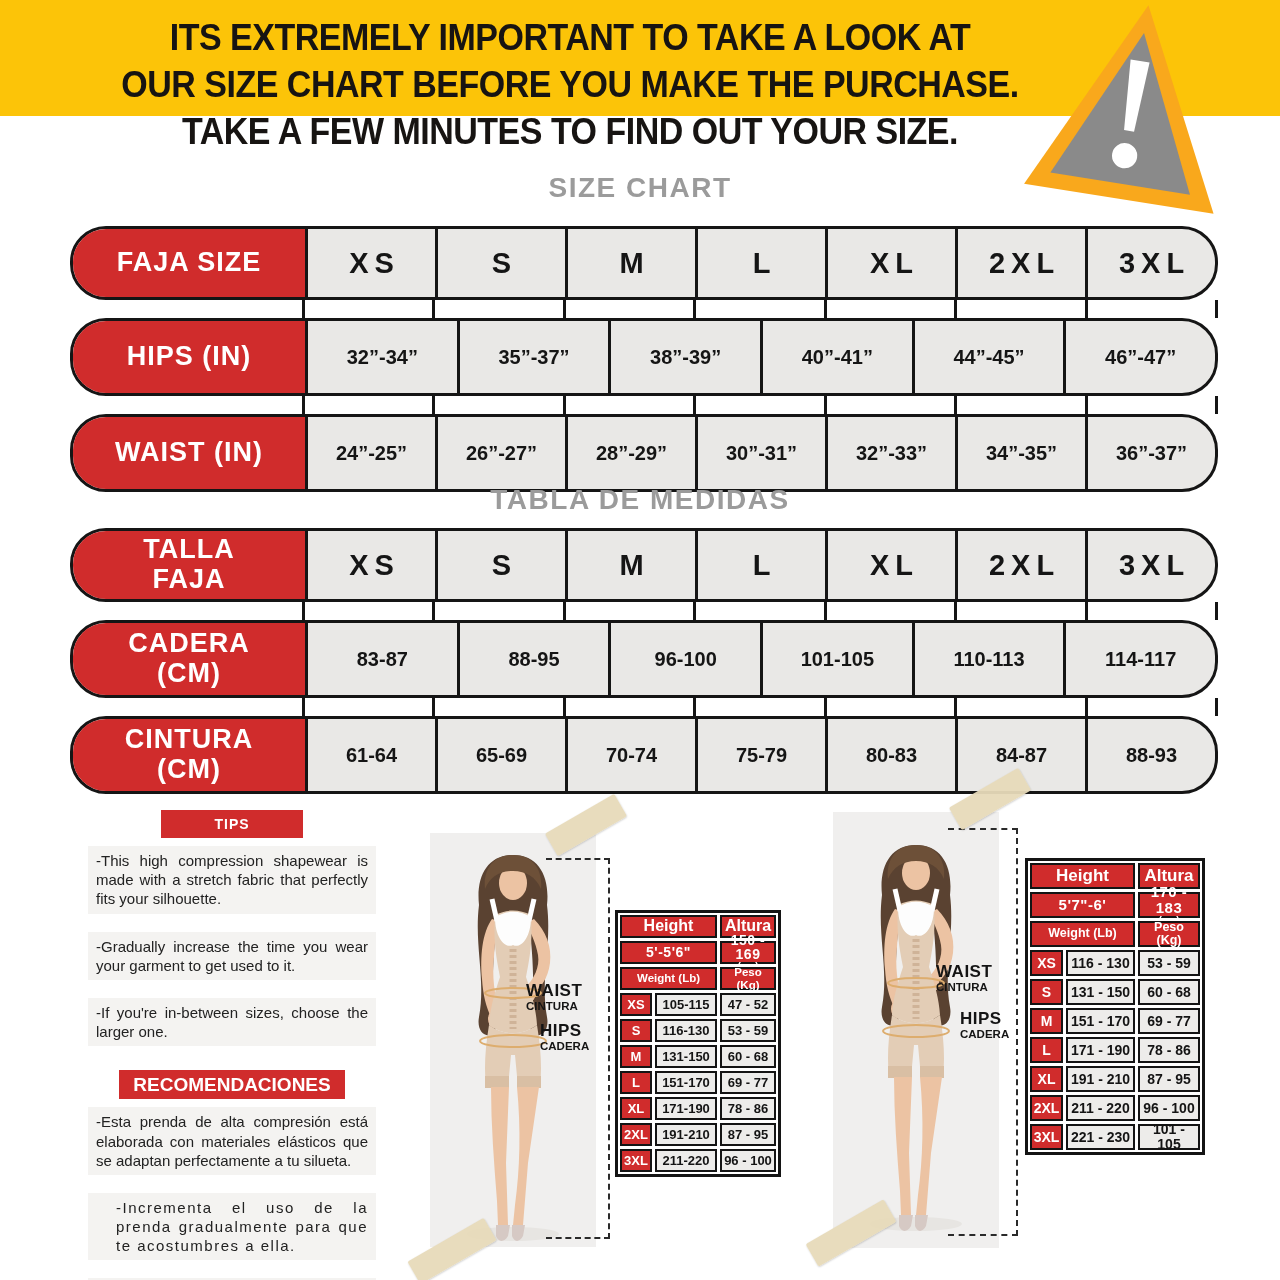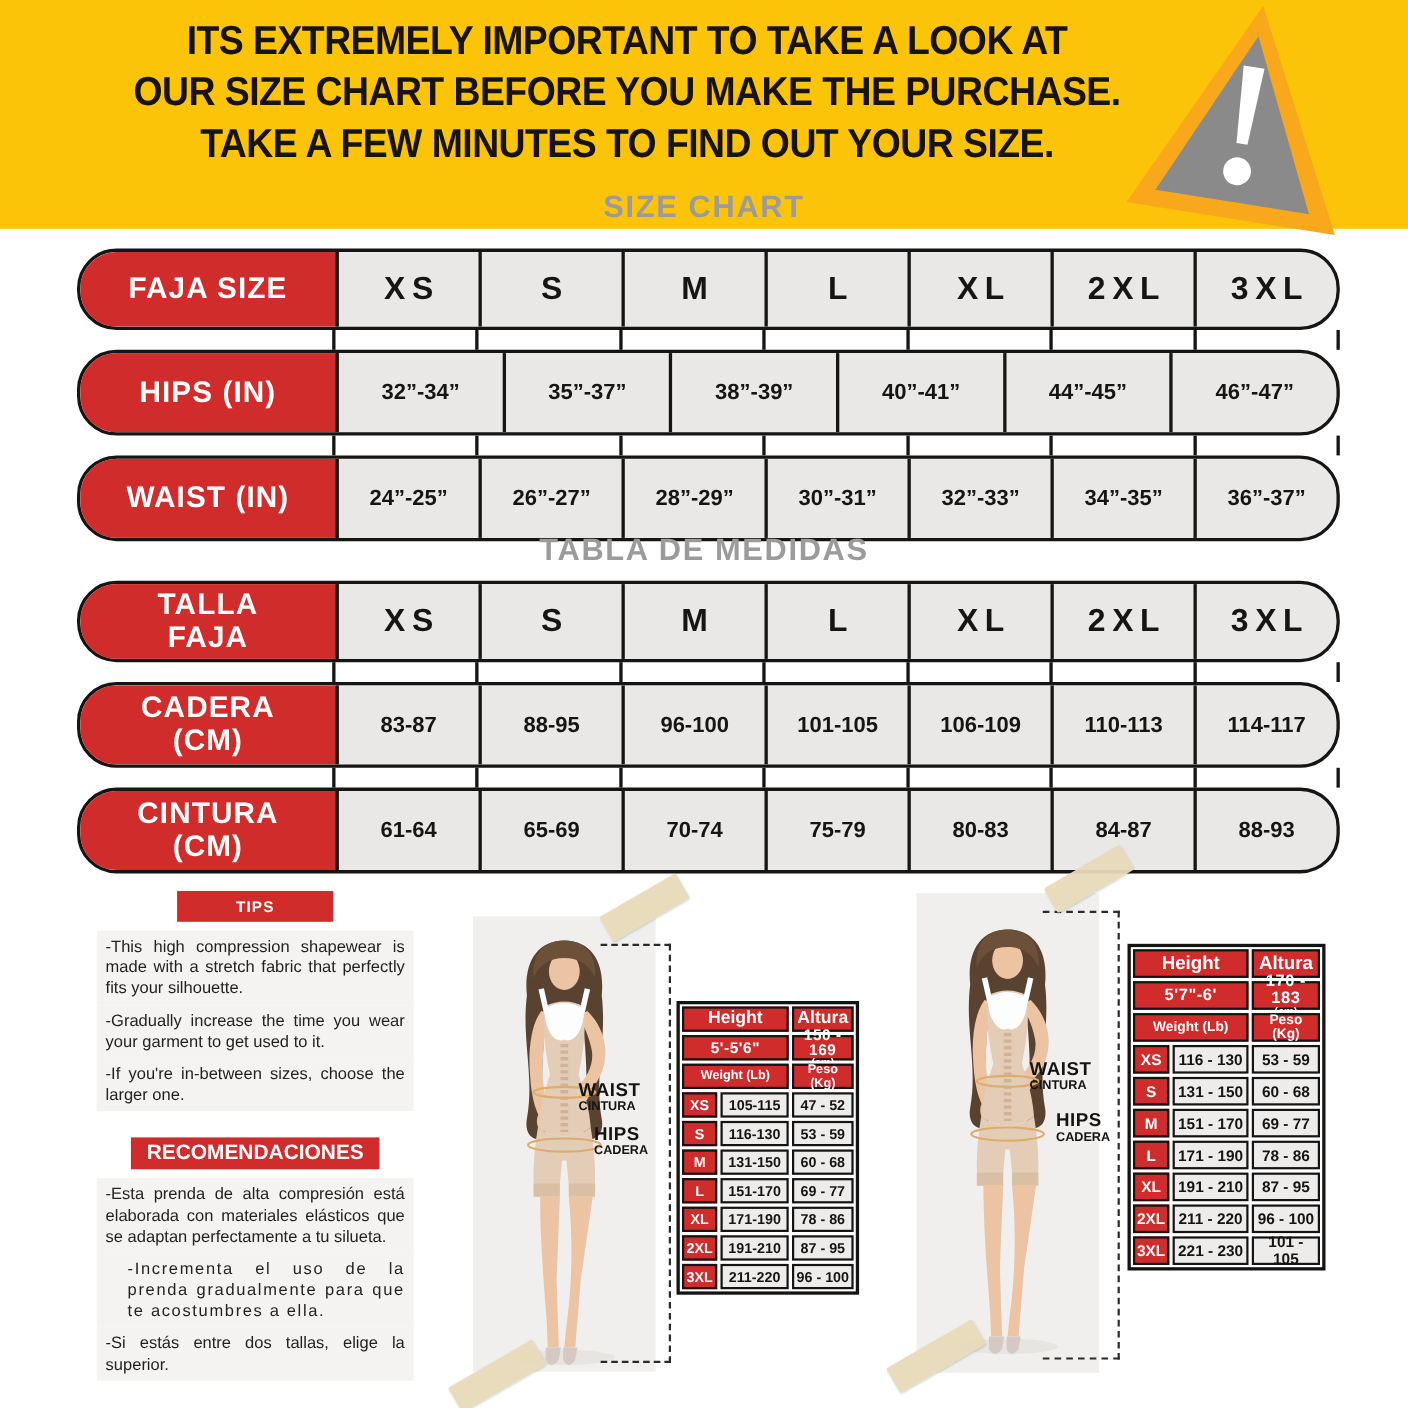--- a/index.html
+++ b/index.html
@@ -1,54 +1,54 @@
 <!DOCTYPE html>
 <html style="--yellow: #fcc408; --red: #d02c2c; --cellgray: #e9e8e6; --heading-gray: #9b9b9b; --tri-gray: #8a8a8a; --tri-border: #f9a81c;"><head>
 <meta charset="utf-8">
 <style>
   html,body{margin:0;padding:0;background:#fff;}
   .page{position:relative;width:1280px;height:1280px;background:#fff;overflow:hidden;
         font-family:"Liberation Sans",sans-serif;color:#151515;}
 
   
-  .banner{position:absolute;left:0;top:0;width:1280px;height:208px;background:var(--yellow,#fcc408);}
+  .banner{position:absolute;left:0;top:0;width:1280px;height:116px;background:var(--yellow,#fcc408);}
   .banner-text{position:absolute;left:40px;top:12px;width:1060px;text-align:center;}
   .banner-line{font-weight:900;font-size:34px;line-height:47px;color:#171412;letter-spacing:-0.5px;
                transform:scaleY(1.08);transform-origin:top;}
   .warn-tri{position:absolute;left:1027px;top:0px;width:213px;height:212px;transform:rotate(9deg);}
 
   
   .sec-title{position:absolute;left:0;width:1280px;text-align:center;margin:0;
              font-weight:800;font-size:28px;letter-spacing:1.5px;color:var(--heading-gray,#9b9b9b);}
   .t-en{top:172px;} .t-es{top:484px;}
 
   
   .big-table{position:absolute;left:70px;width:1148px;}
   .bt1{top:226px;} .bt2{top:528px;}
   .bt-row{display:flex;height:68px;border:3px solid #151515;border-radius:36px;overflow:hidden;
-          background:var(--cellgray,#e9e8e6);}
+          background:var(--cellgray,#e9e8e6);justify-content:center;}
   .bt-values{height:72px;}
   .bt-label{flex:0 0 232px;background:var(--red,#d02c2c);border-right:3px solid #151515;color:#fff;
             display:flex;flex-direction:column;align-items:center;justify-content:center;
             font-weight:700;font-size:27px;letter-spacing:1px;line-height:1.1;}
   .lbl-line{display:block;}
   .bt-cell{flex:1 1 0;display:flex;align-items:center;justify-content:center;
            border-left:3px solid #151515;font-weight:700;font-size:20px;color:#151515;}
   .bt-cell:nth-child(2){border-left:none;}
   .bt-size{letter-spacing:6px;padding-left:6px;font-size:29px;}
   .bt-gap{display:flex;height:18px;}
   .g-label{flex:0 0 232px;border-right:3px solid #151515;}
   .g-cell{flex:1 1 0;border-right:3px solid #151515;}
 
   
   .advice{position:absolute;left:88px;top:810px;width:288px;}
   .badge{background:var(--red,#d02c2c);color:#fff;font-weight:700;text-align:center;margin:0 auto;}
   .badge-tips{width:142px;height:28px;line-height:28px;font-size:14px;letter-spacing:1px;margin-bottom:8px;}
   .badge-rec{width:226px;height:29px;line-height:29px;font-size:19px;margin:24px auto 8px;}
-  .advice p{background:#f4f3f1;padding:5px 8px;margin:0 0 0;font-size:15px;line-height:1.28;
+  .advice p{background:#f4f3f1;padding:5px 8px;margin:0 0 18px;font-size:15px;line-height:1.28;
             color:#222;text-align:justify;}
   .advice p:nth-of-type(5){letter-spacing:1.5px;padding-left:28px;}
 
   
   .model{position:absolute;width:212px;height:470px;}
   .model1{left:418px;top:810px;} .model2{left:808px;top:788px;}
   .photo-card{position:absolute;left:12px;top:23px;width:166px;height:414px;background:#f0efee;z-index:1;}
   .model2 .photo-card{left:25px;top:24px;height:436px;}
   .dashed-frame{position:absolute;z-index:2;border:2px dashed #2a2a2a;border-left:none;}
   .model1 .dashed-frame{left:128px;top:48px;width:62px;height:377px;}
@@ -227,21 +227,20 @@
         </div>
 
           <div class="bt-cell">83-87</div>
 
           <div class="bt-cell">88-95</div>
 
           <div class="bt-cell">96-100</div>
 
           <div class="bt-cell">101-105</div>
 
-          <div class="bt-cell">106-109</div>
 
           <div class="bt-cell">110-113</div>
 
           <div class="bt-cell">114-117</div>
 
       </div>
 
       <div class="bt-gap">
         <div class="g-label"></div>
         <div class="g-cell"></div>

